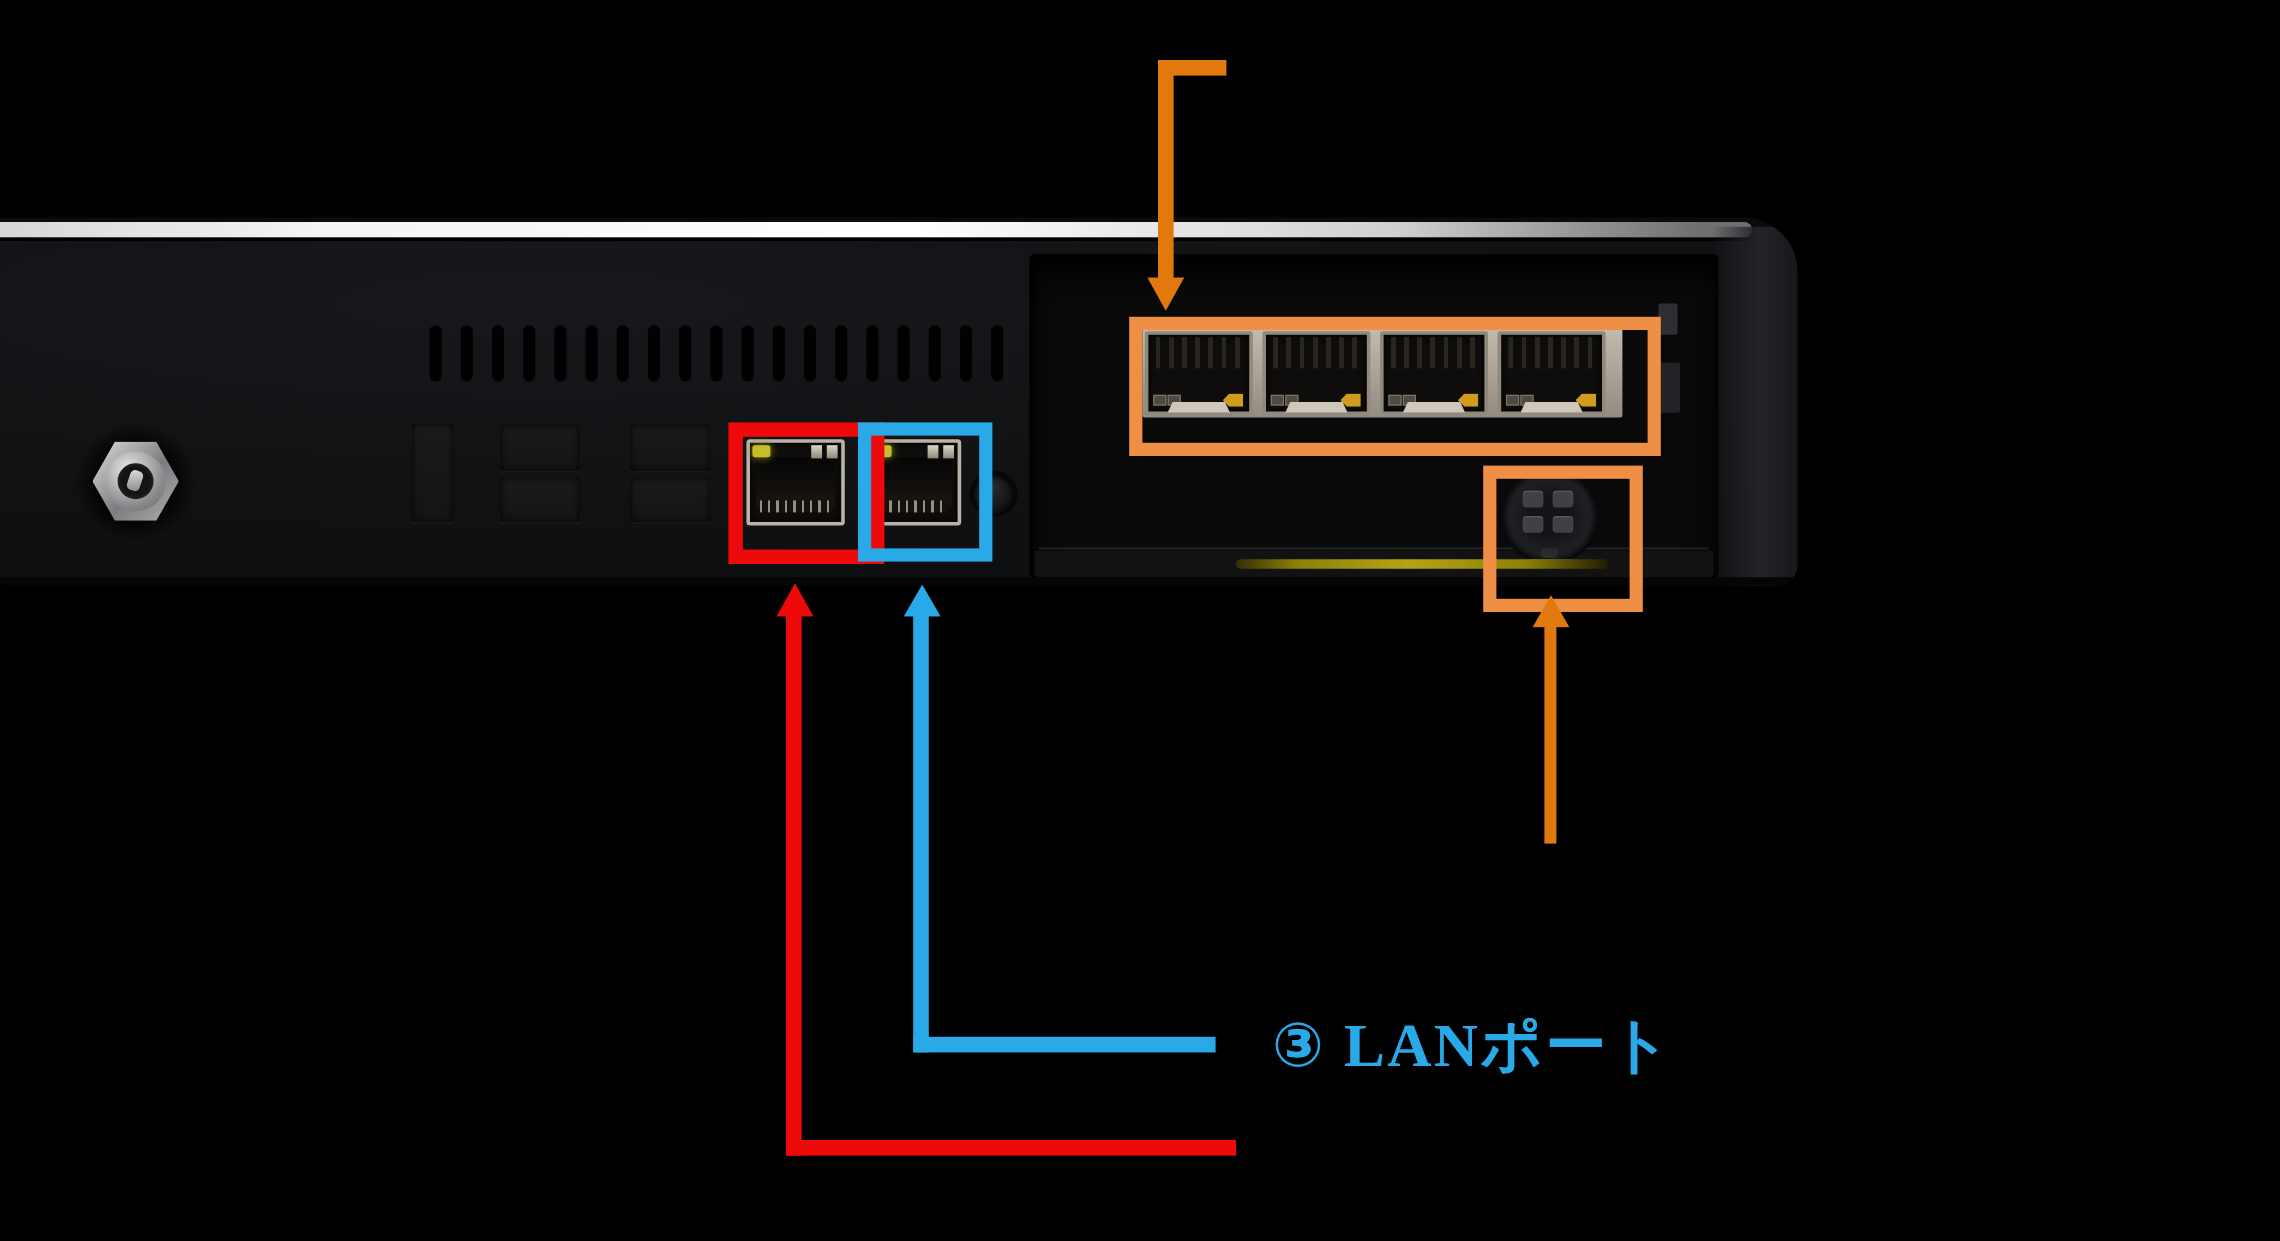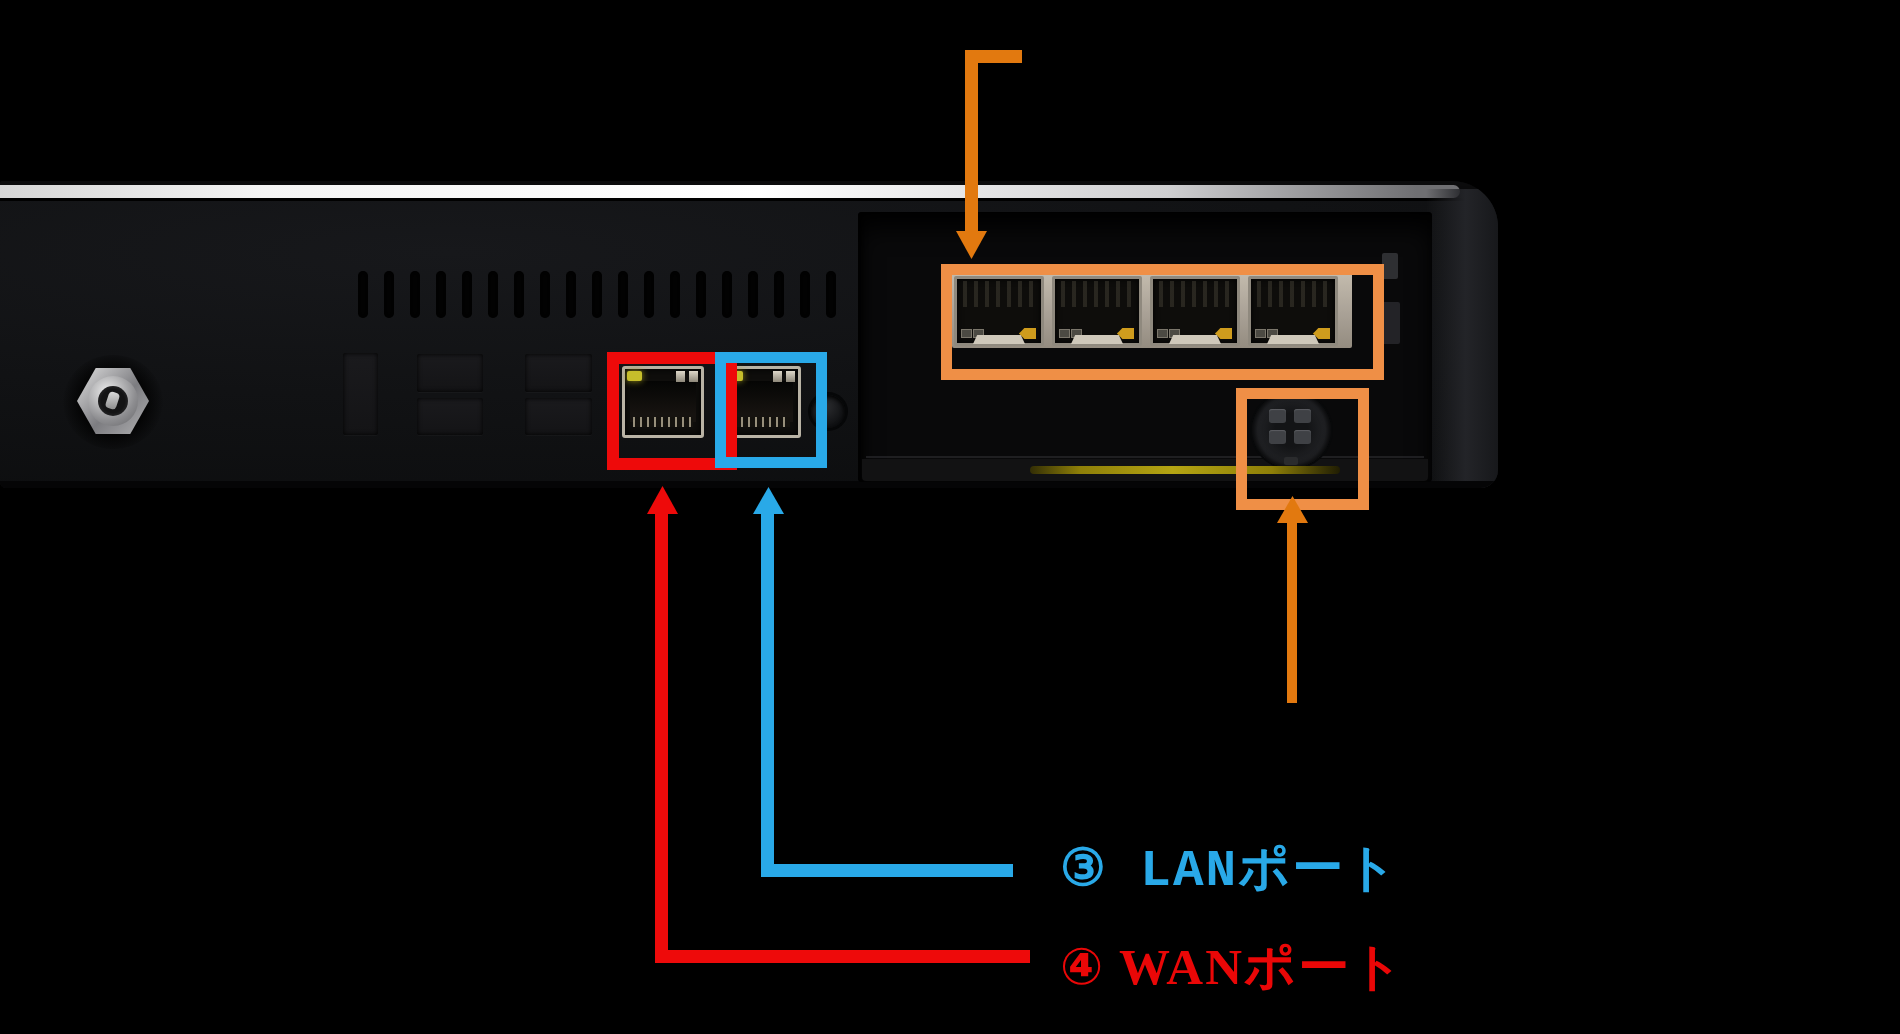--- a/index.html
+++ b/index.html
@@ -126,21 +126,21 @@
   .ra-v{left:655px;top:512px;width:13px;height:451px;}
   .ra-h{left:655px;top:950px;width:375px;height:13px;}
 
   .bseg{background:#29A9E8;}
   .ba-head{left:753px;top:487px;width:31px;height:27px;background:#29A9E8;
       clip-path:polygon(50% 0,100% 100%,0 100%);}
   .ba-v{left:761px;top:512px;width:13px;height:365px;}
   .ba-h{left:761px;top:864px;width:252px;height:13px;}
 
   .callout{font-size:51px;font-weight:bold;letter-spacing:2px;white-space:nowrap;line-height:62px;height:62px;}
-  .lbl-lan{left:1060px;top:841px;color:#29A9E8;font-family:Liberation Mono, monospace;}
+  .lbl-lan{left:1060px;top:841px;color:#29A9E8;}
   .lbl-wan{left:1060px;top:936px;color:#EA0707;}
 </style>
 </head>
 <body>
 
 <div class="stage">
 
   <div class="abs chassis">
     <div class="abs top-sliver"></div>
     <div class="abs silver-line"></div>
@@ -261,15 +261,14 @@
 
   <div class="abs ra-head"></div>
   <div class="abs rseg ra-v"></div>
   <div class="abs rseg ra-h"></div>
 
   <div class="abs ba-head"></div>
   <div class="abs bseg ba-v"></div>
   <div class="abs bseg ba-h"></div>
 
   <div class="abs callout lbl-lan">③ LANポート</div>
-  <div class="abs callout lbl-wan">④ WANポート</div>
 
 </div>
 
 </body></html>

